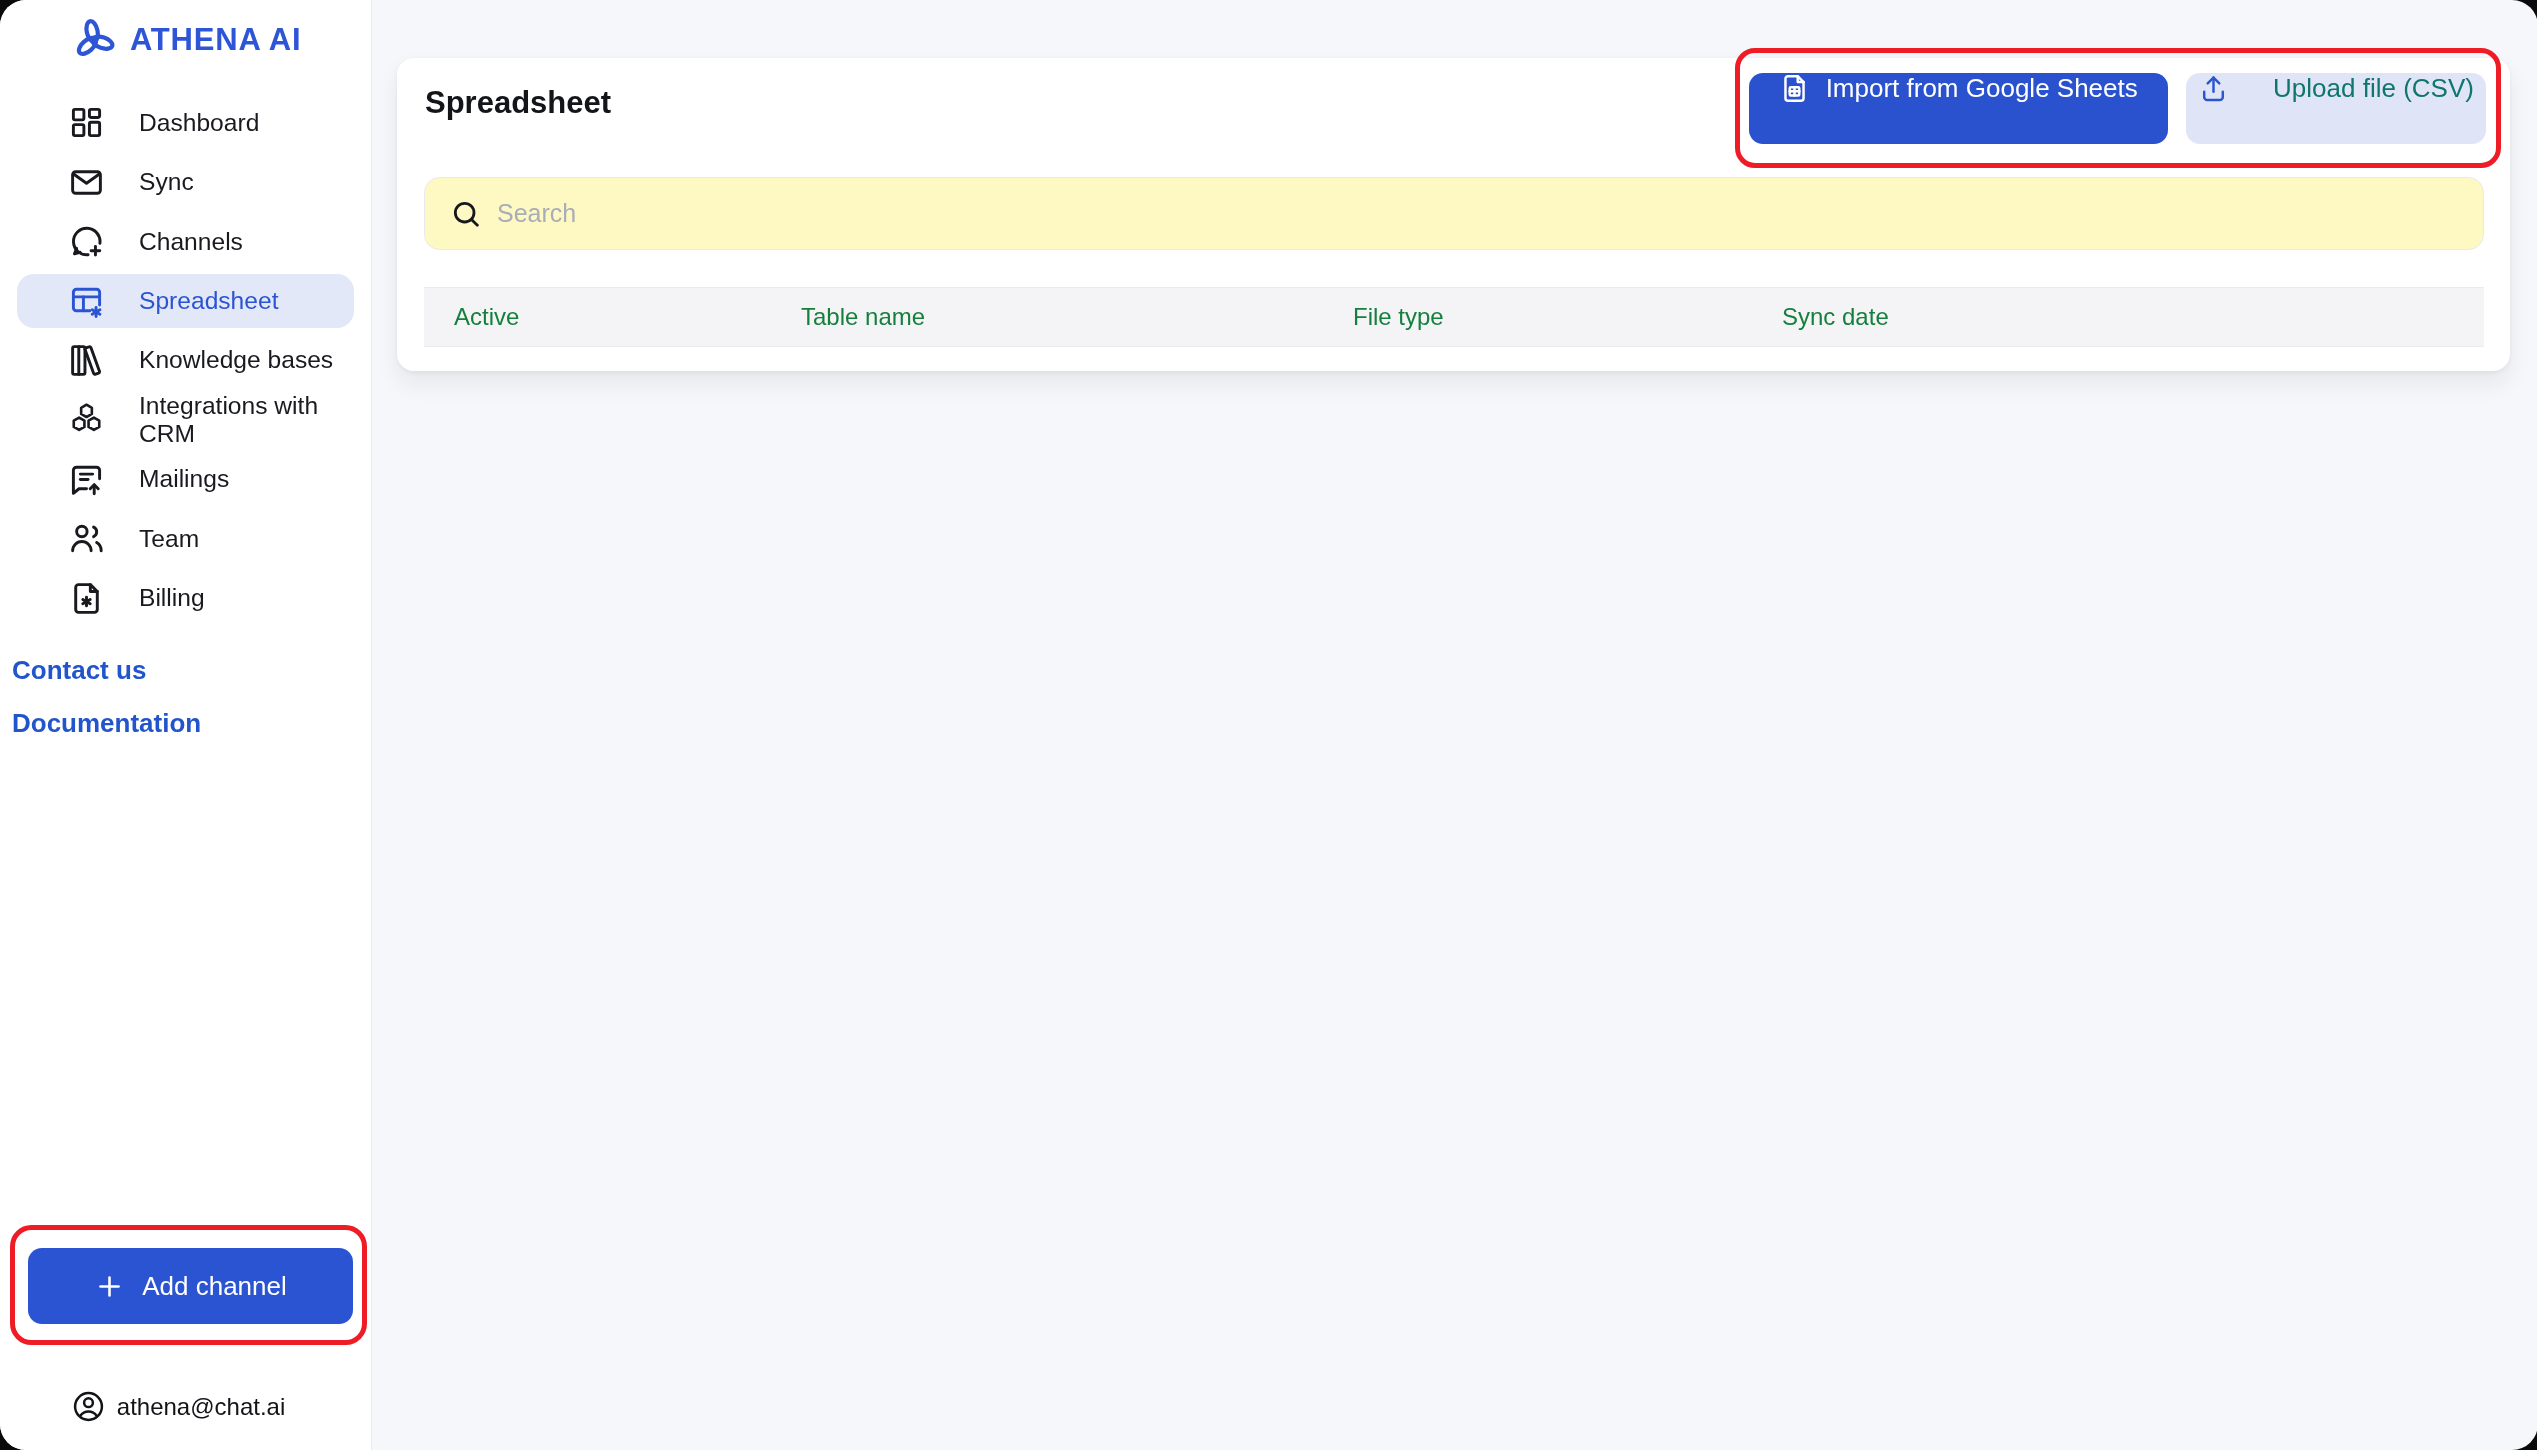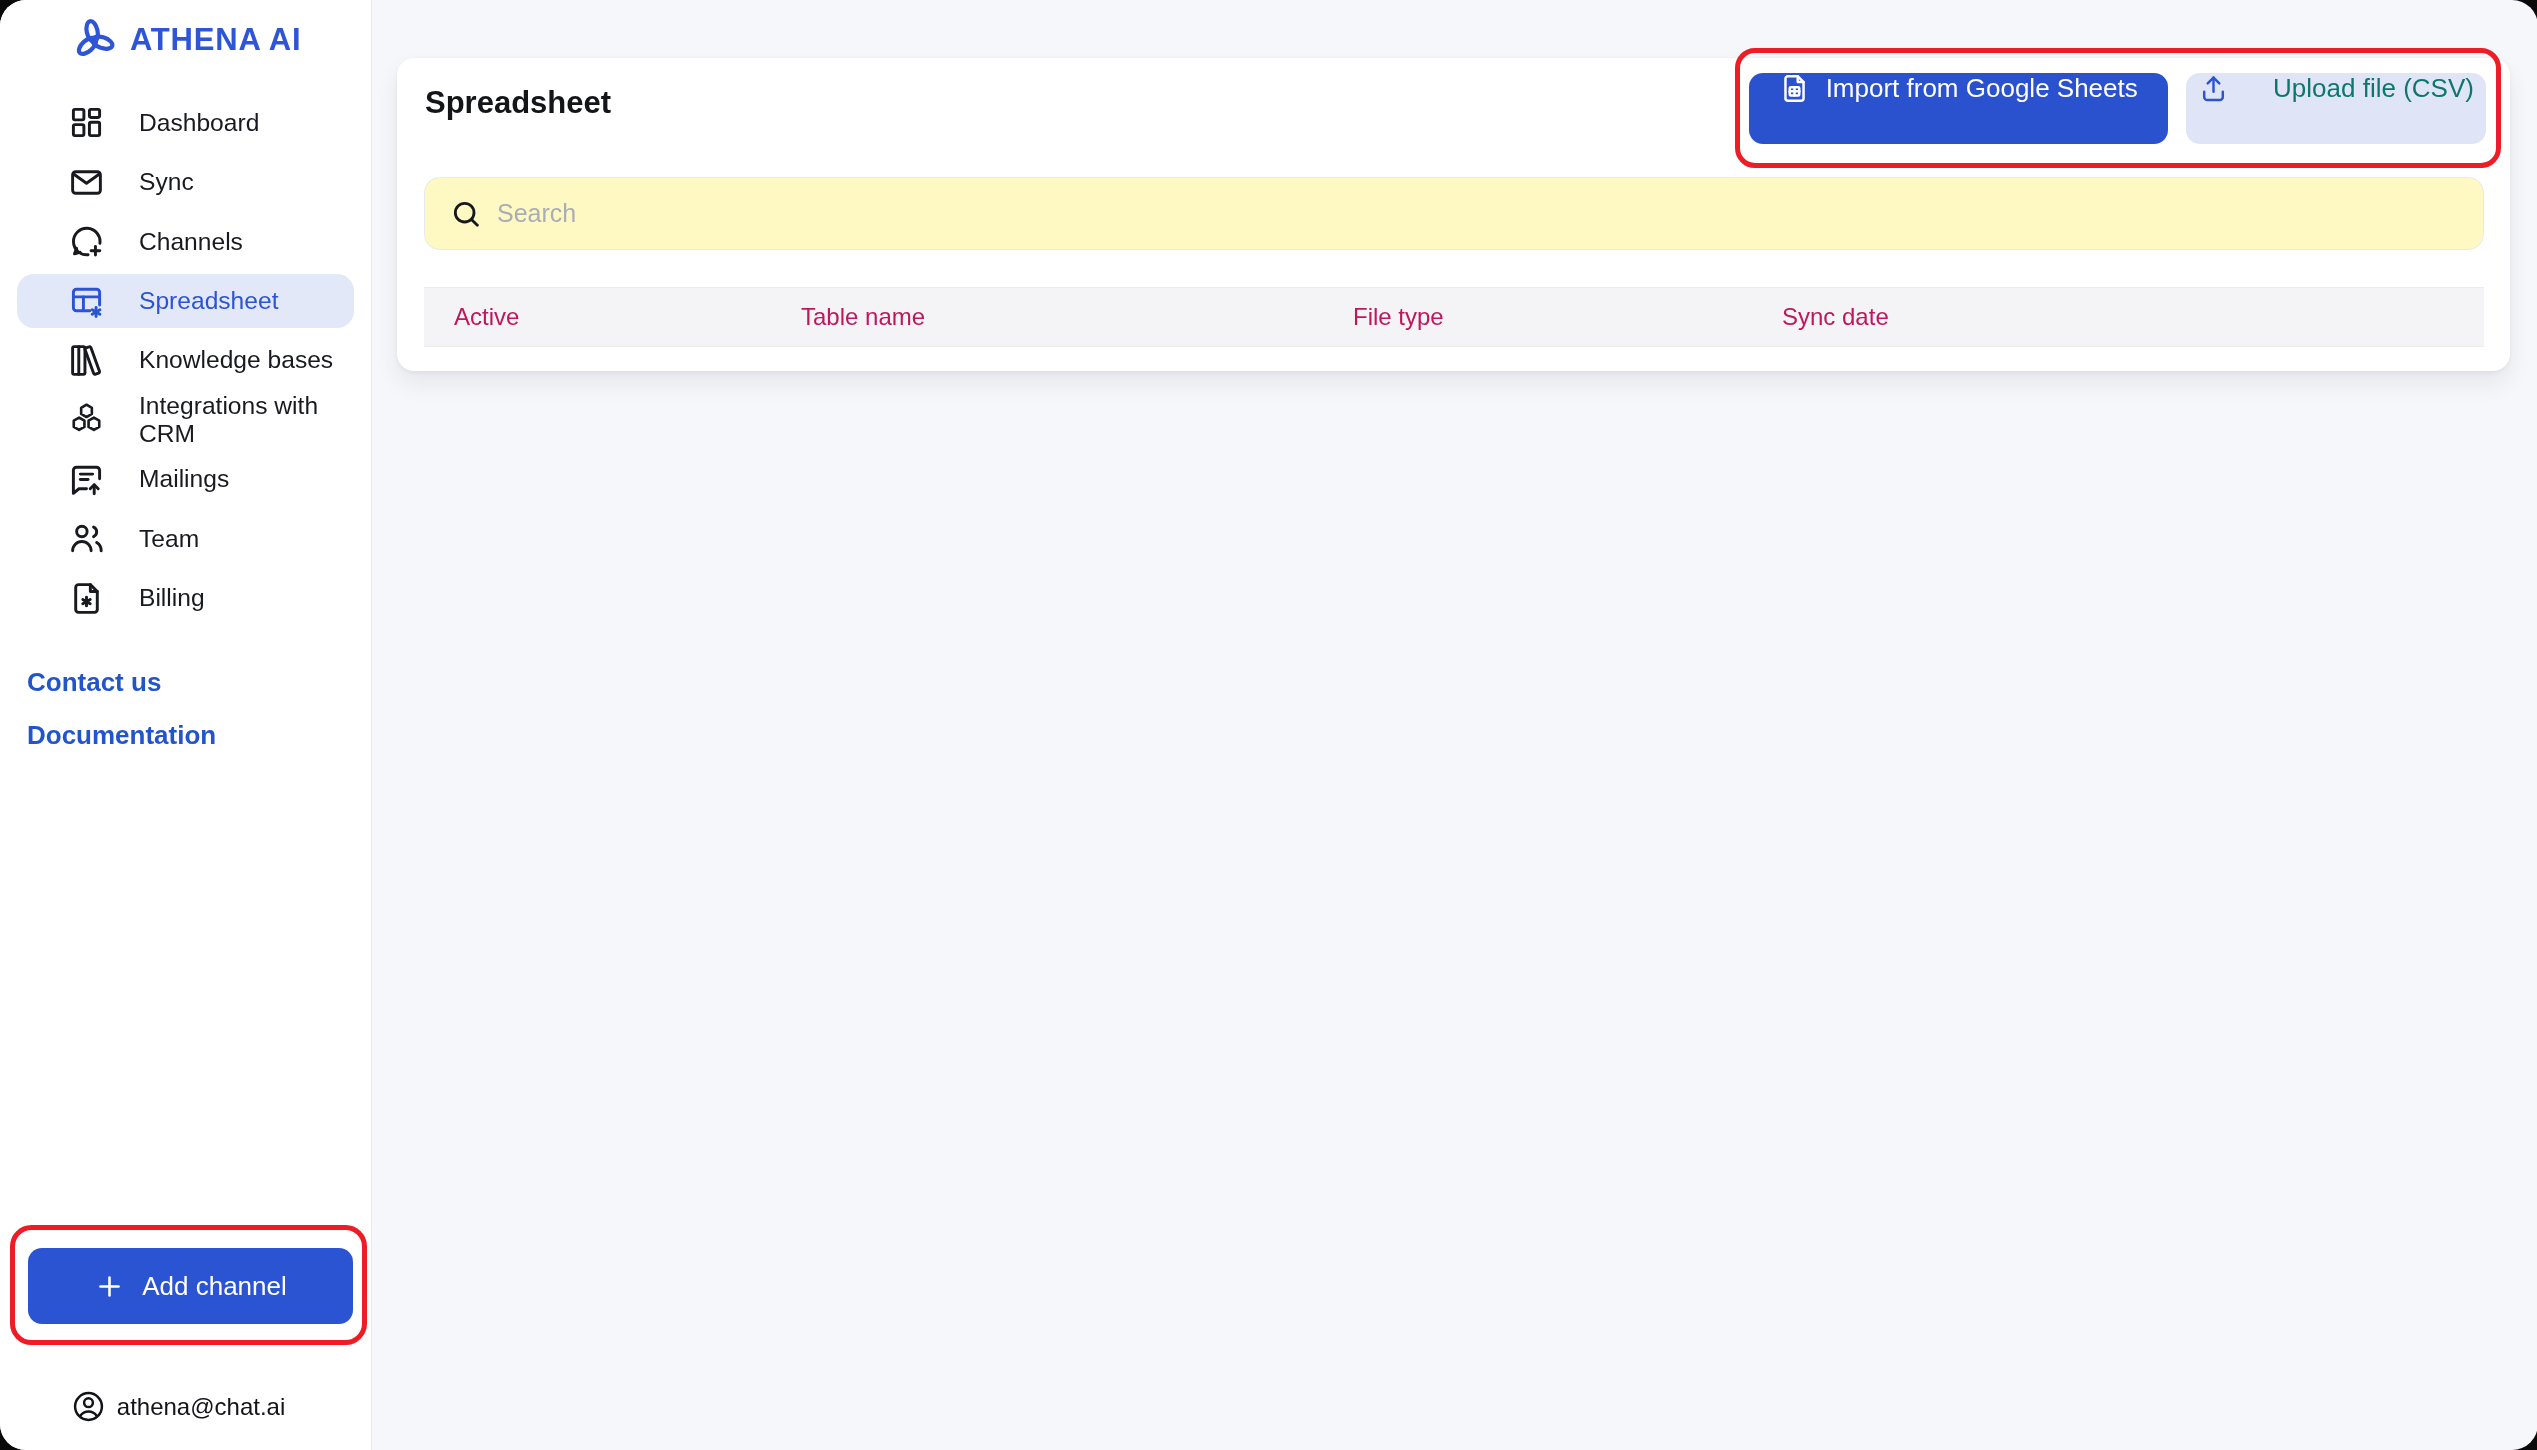--- a/index.html
+++ b/index.html
@@ -34,21 +34,21 @@
     height:54px; margin:0 17px 5.4px 17px;
     border-radius:17px;
     display:flex; align-items:center;
     padding-left:51px; gap:34px;
     font-size:24.6px; color:#191a1f;
     cursor:pointer;
   }
   .nav-item .icon{ width:37px; height:37px; flex:0 0 37px; display:flex; }
   .nav-item .icon svg{ width:37px; height:37px; }
   .nav-item.active{ background:#e3e8f8; color:#2b54d2; }
-  .side-links{ margin-top:44px; padding-left:27px; }
+  .side-links{ margin-top:32px; padding-left:12px; }
   .side-link{
     display:block; font-size:26px; font-weight:700; color:#2254cc;
     margin-bottom:27px; line-height:26px; cursor:pointer;
   }
   .annotation{ border:5.4px solid #ee1c25; position:absolute; }
   .annotation-add{ left:10px; top:1225px; width:357px; height:120px; border-radius:21.5px; }
   .add-channel-btn{
     position:absolute; left:28px; top:1248px; width:325px; height:76px;
     background:#2b54d2; border:none; border-radius:14px;
     display:flex; align-items:center; justify-content:center; gap:17px;
@@ -93,21 +93,21 @@
     font-size:25px; color:#17181c; background:transparent;
     font-family:"Liberation Sans", sans-serif;
   }
   .search-input::placeholder{ color:#a8adb6; }
   .table-head{
     position:absolute; left:424px; top:287px; width:2060px; height:60px;
     background:#f4f4f6;
     border-top:1.5px solid #ebebee; border-bottom:1.5px solid #ebebee;
     display:grid; grid-template-columns:347px 552px 429px auto;
     align-items:center; padding-left:30px;
-    font-size:24px; color:#be185d;
+    font-size:24px; color:#15803d;
   }
 </style>
 </head>
 <body>
 
 <div class="screen">
 
   <aside class="sidebar">
 
     <div class="logo">

